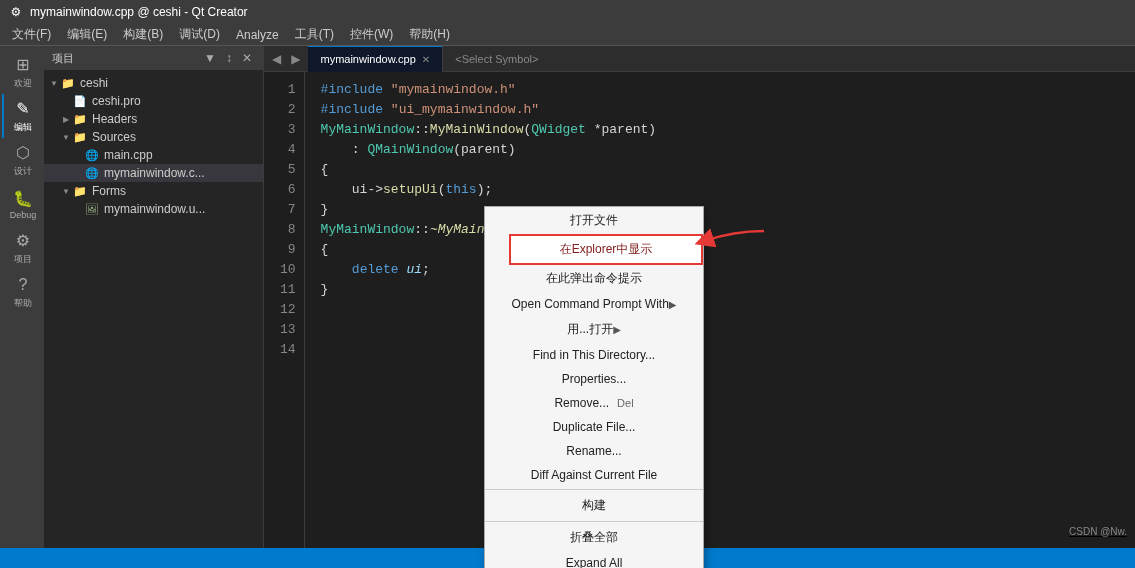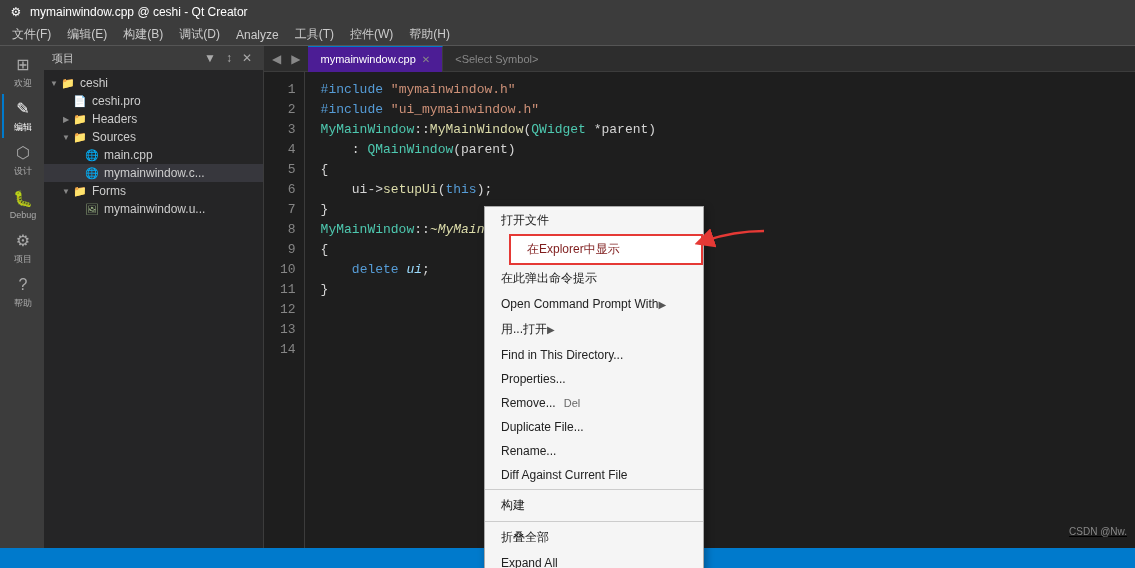--- a/index.html
+++ b/index.html
@@ -187,21 +187,21 @@
       padding: 4px 12px;
       font-size: 11px;
       border-right: 1px solid #3c3c3c;
       cursor: pointer;
       display: flex;
       align-items: center;
       gap: 6px;
       height: 26px;
     }
     .tab.active {
-      background: #4c1d95;
+      background: #0f172a;
       color: #fff;
       border-top: 1px solid #007acc;
     }
     .tab-close {
       color: #888;
       font-size: 10px;
       cursor: pointer;
     }
     .symbol-tab {
       color: #888;
@@ -258,21 +258,21 @@
       box-shadow: 2px 2px 8px rgba(0,0,0,0.3);
       min-width: 220px;
       z-index: 1000;
       font-size: 12px;
     }
     .ctx-item {
       padding: 5px 16px 5px 16px;
       cursor: pointer;
       display: flex;
       align-items: center;
-      justify-content: flex-start;
+      justify-content: center;
       color: #222;
       white-space: nowrap;
     }
     .ctx-item.highlighted {
       background: #fff;
       border: 2px solid #e53935;
       color: #7f1d1d;
       margin-left: 24px;
     }
     .ctx-separator {

